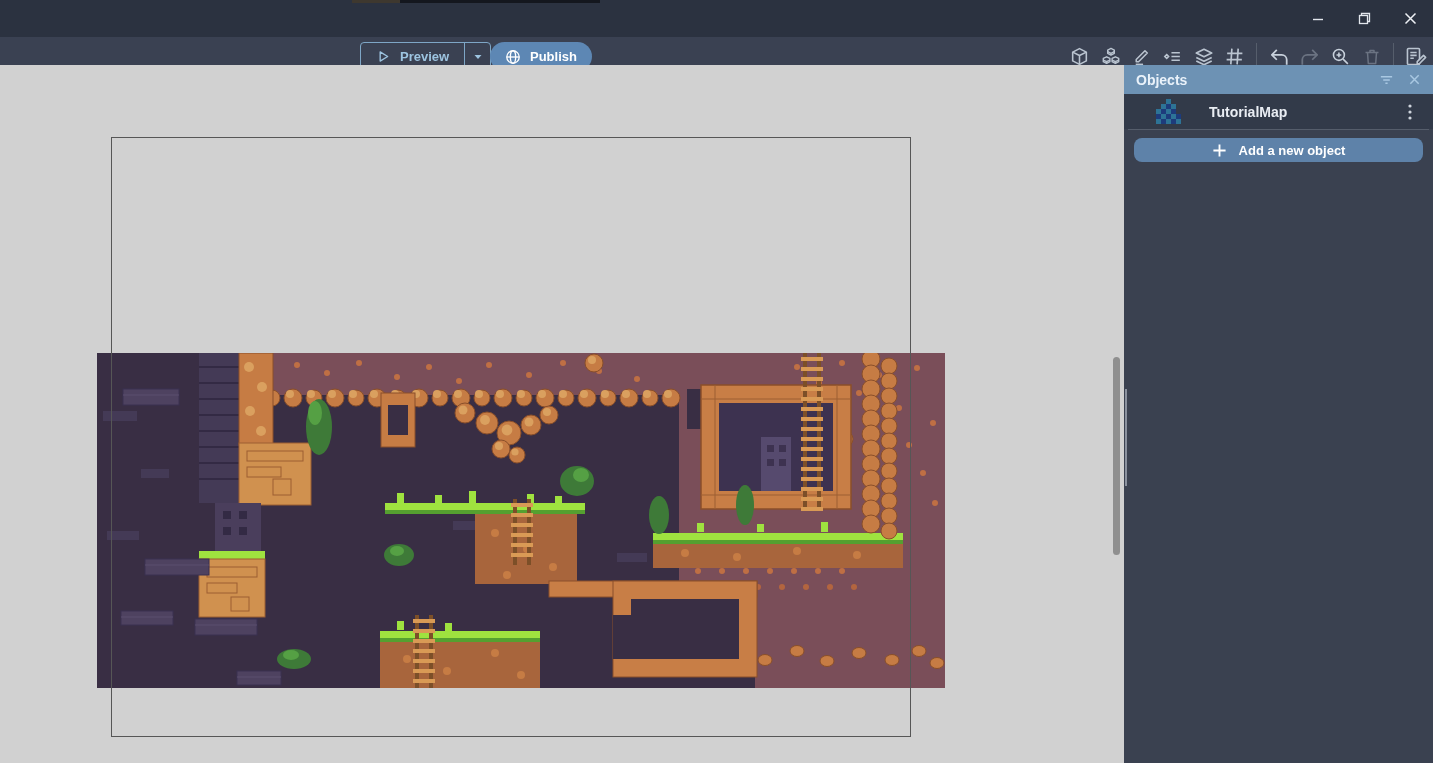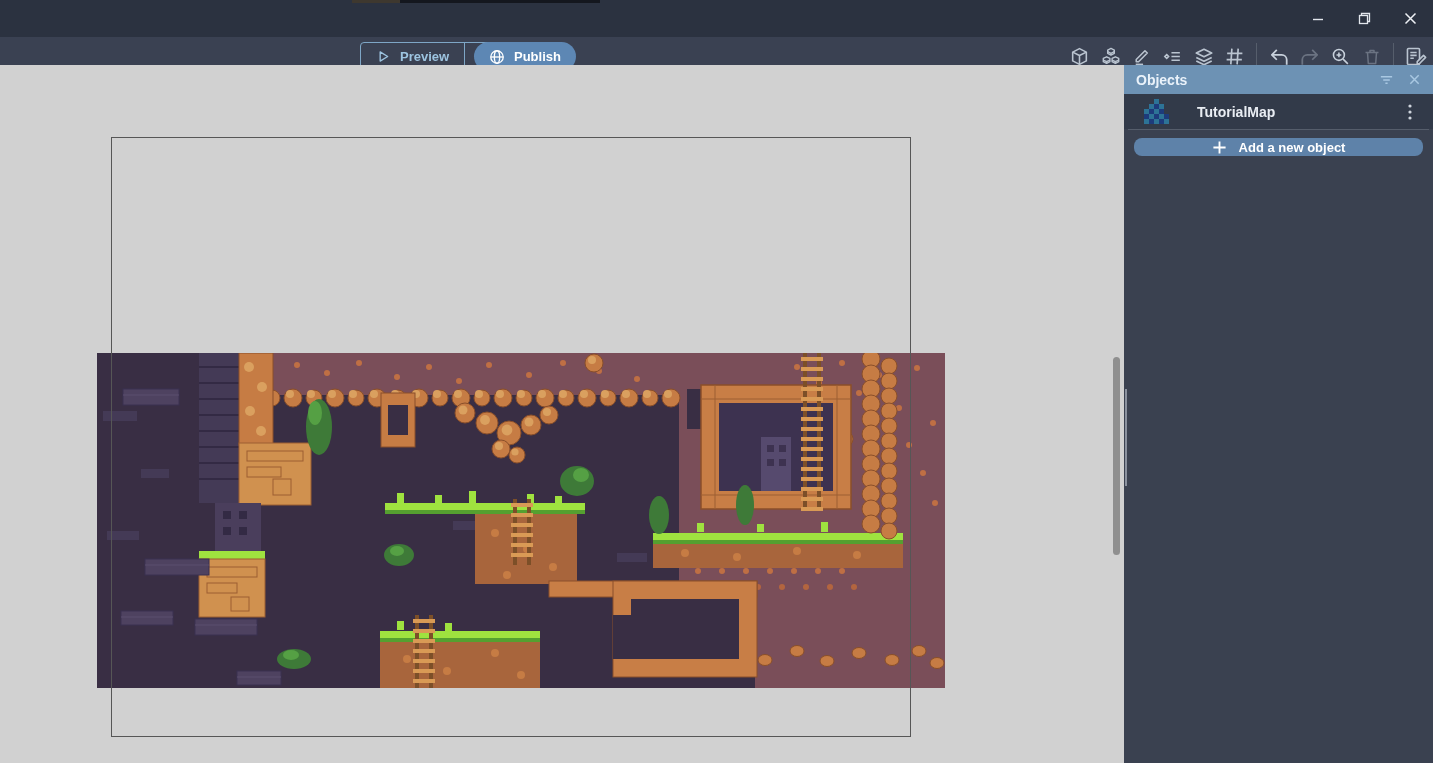--- a/index.html
+++ b/index.html
@@ -12,42 +12,42 @@
   .tb-strip1 { position:absolute; left:352px; top:0; width:48px; height:3px; background:#3e382f; }
   .tb-strip2 { position:absolute; left:400px; top:0; width:200px; height:3px; background:#14171e; }
   .win-controls { position:absolute; right:0; top:0; height:37px; display:flex; }
   .win-btn { width:46px; height:37px; display:flex; align-items:center; justify-content:center; cursor:default; }
 
   
   .toolbar { height:28px; background:#3a4152; position:relative; flex:0 0 auto; }
   .preview-group { position:absolute; left:360px; top:5px; height:29px; border:1px solid #7ea6c6; border-radius:4px; display:flex; color:#9dc4e0; align-items:stretch; }
   .preview-main { display:flex; align-items:center; gap:9px; padding:0 15px; font-weight:bold; font-size:13px; }
   .preview-caret { width:26px; border-left:1px solid #7ea6c6; display:flex; align-items:center; justify-content:center; }
-  .publish-btn { position:absolute; left:474px; top:5px; height:29px; padding:0 15px; background:#5d87b4; border-radius:15px; color:#ffffff; font-weight:bold; font-size:13px; display:flex; align-items:center; gap:9px; border:none; }
+  .publish-btn { position:absolute; left:490px; top:5px; height:29px; padding:0 15px; background:#5d87b4; border-radius:15px; color:#ffffff; font-weight:bold; font-size:13px; display:flex; align-items:center; gap:9px; border:none; }
   .tool-icons { position:absolute; right:5px; top:0; height:39px; display:flex; align-items:center; gap:6px; }
   .ticon { width:25px; height:25px; display:flex; align-items:center; justify-content:center; }
   .tsep { width:1px; height:28px; background:#565e6c; margin:0 3px; }
 
   
   .main { display:flex; flex:1 1 auto; height:687px; }
   .workspace { flex:1; position:relative; background:#d1d1d1; overflow:hidden; }
   .scene-frame { position:absolute; left:111px; top:72px; width:800px; height:600px; border:1px solid #565656; z-index:3; }
   .tilemap-wrap { position:absolute; left:97px; top:288px; width:848px; height:335px; z-index:2; }
   .canvas-scrollbar { position:absolute; left:1113px; top:292px; width:7px; height:198px; background:#8f8f8f; border-radius:4px; z-index:4; }
 
   
   .panel { width:309px; background:#3a4150; position:relative; flex:0 0 auto; }
   .panel-header { height:29px; background:#6d92b4; display:flex; align-items:center; padding:0 12px; }
   .panel-title { color:#eaf2fa; font-weight:bold; font-size:14px; }
   .panel-header-icons { margin-left:auto; display:flex; align-items:center; gap:14px; }
-  .object-row { height:35px; background:#323a49; display:flex; align-items:center; padding:0 12px 0 20px; }
+  .object-row { height:35px; background:#323a49; display:flex; align-items:center; padding:0 12px 0 32px; }
   .object-label { color:#e9edf3; font-weight:bold; font-size:14px; margin-left:28px; }
   .kebab { margin-left:auto; display:flex; align-items:center; justify-content:center; width:22px; height:22px; }
   .row-sep { height:1px; background:#555d6b; margin:0 4px; }
-  .add-btn { margin:8px 10px 0 10px; height:18px; width:289px; background:#5e82a9; border-radius:8px; color:#ffffff; font-weight:bold; font-size:13px; display:flex; align-items:center; justify-content:center; gap:12px; border:none; }
+  .add-btn { margin:8px 10px 0 10px; height:24px; width:289px; background:#5e82a9; border-radius:8px; color:#ffffff; font-weight:bold; font-size:13px; display:flex; align-items:center; justify-content:center; gap:12px; border:none; }
   .panel-scroll-line { position:absolute; left:1px; top:324px; width:2px; height:97px; background:#8a919e; }
 </style>
 </head>
 <body>
 
 <div class="app">
 
   <div class="titlebar">
     <div class="tb-strip1"></div>
     <div class="tb-strip2"></div>

